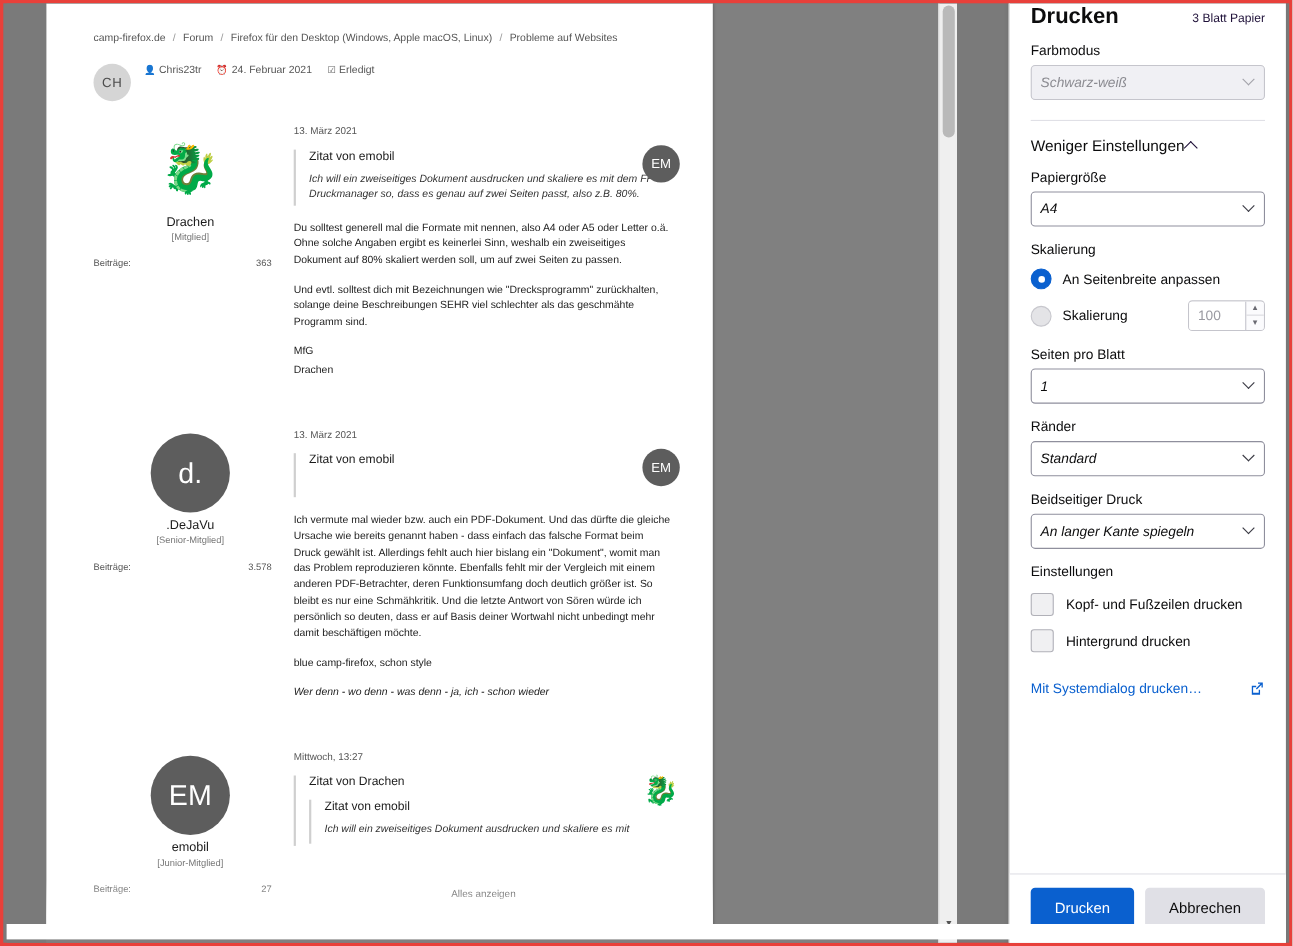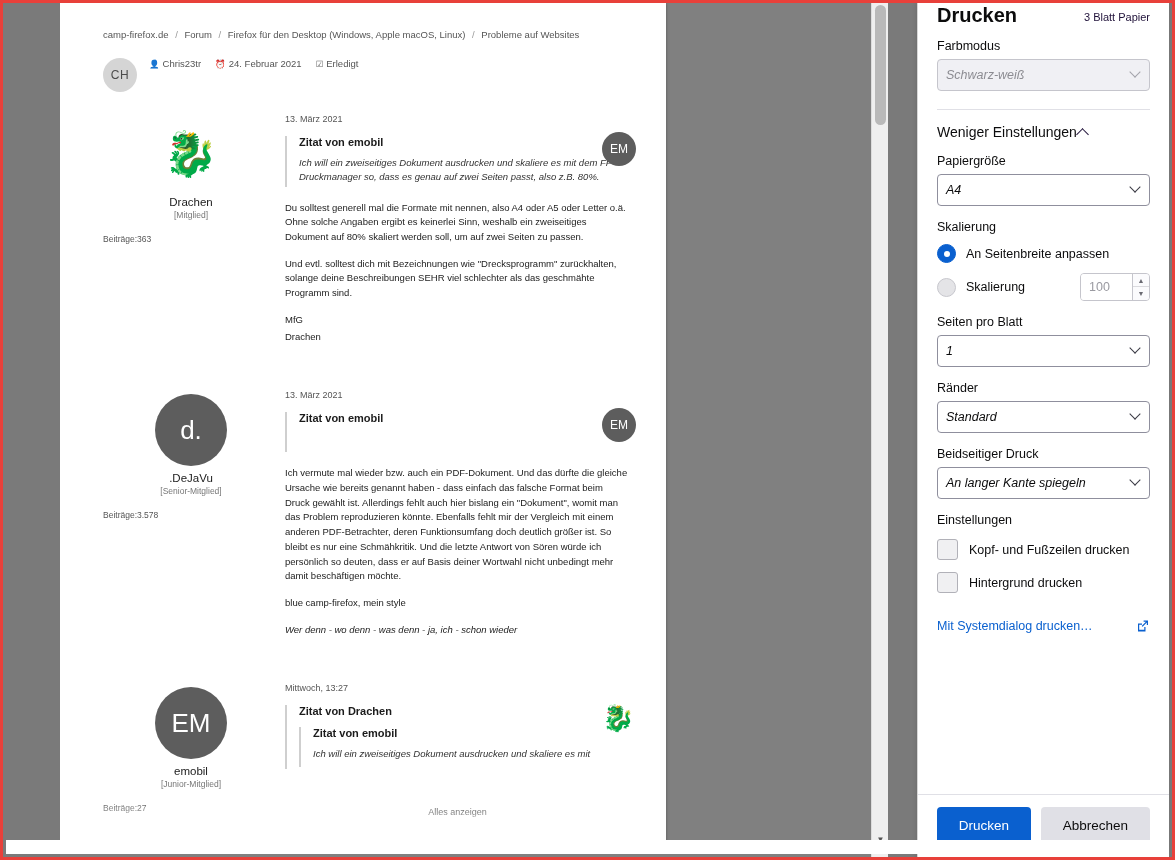--- a/index.html
+++ b/index.html
@@ -14,21 +14,21 @@
     position: relative;
     width: 1175px; height: 860px;
     background: #7a7a7a;
     border: 3px solid #e8403a;
     overflow: hidden;
   }
 
   
   .doc-viewport {
     position: absolute;
-    left: 57px; top: 0px;
+    left: 39px; top: 0px;
     width: 828px; height: 857px;
     background: #808080;
     overflow: hidden;
   }
   .doc-sheet {
     position: absolute;
     left: 0px; top: 0px;
     width: 606px; height: 843px;
     background: #ffffff;
     box-shadow: 0 0 3px rgba(0,0,0,.35);
@@ -112,20 +112,21 @@
   .post-rank {
     font-size: 8.5px;
     color: #777;
     margin-top: 2px;
   }
   .post-stats {
     margin-top: 14px;
     font-size: 8.5px;
     color: #555;
     display: flex;
+    justify-content: space-between;
     padding: 0 14px 0 0;
   }
   .post-body {
     flex: 1 1 auto;
     padding-left: 6px;
     position: relative;
   }
   .post-date {
     font-size: 9px;
     color: #555;
@@ -135,21 +136,20 @@
     border-left: 2px solid #cfcfcf;
     padding: 0 0 2px 12px;
     margin: 0 0 14px 0;
     position: relative;
     min-height: 40px;
   }
   .quote-title {
     font-size: 11px;
     color: #1b1b1b;
     margin-bottom: 8px;
-    font-weight: bold;
   }
   .quote-text {
     font-size: 9.5px;
     font-style: italic;
     color: #333;
     line-height: 1.5;
   }
   .quote-av {
     position: absolute;
     right: 0; top: -4px;
@@ -532,21 +532,21 @@
               <span>3.578</span>
             </div>
           </div>
           <div class="post-body">
             <div class="post-date">13. März 2021</div>
             <div class="quote">
               <div class="quote-av">EM</div>
               <div class="quote-title">Zitat von emobil</div>
             </div>
             <p class="para">Ich vermute mal wieder bzw. auch ein PDF-Dokument. Und das dürfte die gleiche Ursache wie bereits genannt haben - dass einfach das falsche Format beim Druck gewählt ist. Allerdings fehlt auch hier bislang ein "Dokument", womit man das Problem reproduzieren könnte. Ebenfalls fehlt mir der Vergleich mit einem anderen PDF-Betrachter, deren Funktionsumfang doch deutlich größer ist. So bleibt es nur eine Schmähkritik. Und die letzte Antwort von Sören würde ich persönlich so deuten, dass er auf Basis deiner Wortwahl nicht unbedingt mehr damit beschäftigen möchte.</p>
-            <p class="para">blue camp-firefox, mein style</p>
+            <p class="para">blue camp-firefox, schon style</p>
             <p class="para italic">Wer denn - wo denn - was denn - ja, ich - schon wieder</p>
           </div>
         </div>
 
         <div class="post">
           <div class="post-left">
             <div class="post-av">EM</div>
             <div class="post-name">emobil</div>
             <div class="post-rank">[Junior-Mitglied]</div>
             <div class="post-stats">

